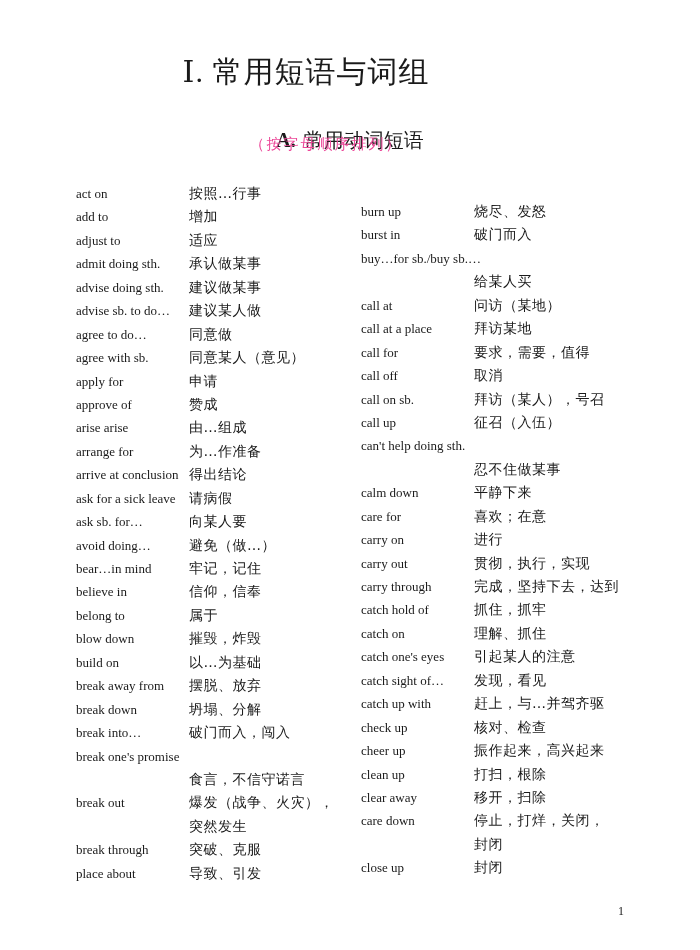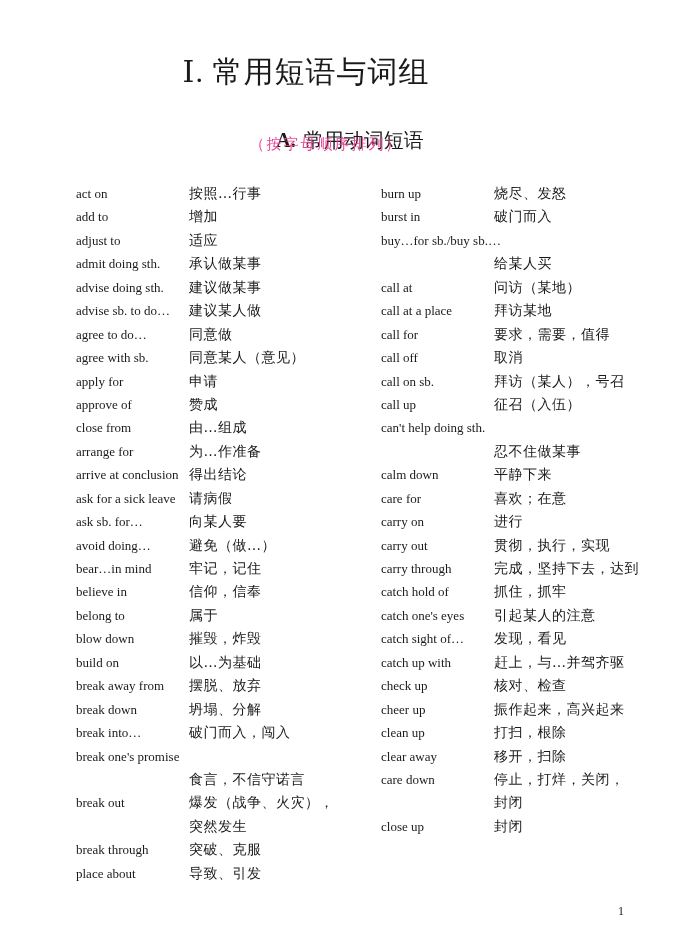--- a/index.html
+++ b/index.html
@@ -7,21 +7,21 @@
          font-family: "Liberation Serif", "DejaVu Serif", serif; color: #1a1a1a; }
   .title { position: absolute; top: 52px; left: 0; width: 612px; text-align: center;
            font-size: 30px; letter-spacing: 1px; }
   .subtitle { position: absolute; top: 107px; left: 0; width: 700px; text-align: center;
               font-size: 20px; margin-top: 20px; }
   .subtitle .letter { font-weight: bold; margin-right: 8px; }
   .note { position: absolute; top: 135px; left: 0; width: 652px; text-align: center;
           font-size: 15px; letter-spacing: 2px; color: #ec4899; }
   .col { position: absolute; top: 182px; text-align: center; }
   .col.left { left: 76px; width: 280px; }
-  .col.right { left: 381px; width: 300px; }
+  .col.right { left: 361px; width: 300px; margin-top: 18px; }
   .row { height: 23.45px; line-height: 23.45px; font-size: 13px; position: relative; white-space: nowrap; }
   .row .en { position: absolute; left: 0; }
   .row .zh { position: absolute; left: 113px; font-family: "DejaVu Sans", sans-serif; font-size: 14px; letter-spacing: 0.5px; }
   .page-number { position: absolute; left: 618px; top: 904px; font-size: 12px; }
 </style>
 </head>
 <body>
 
 <div class="title">Ⅰ. 常用短语与词组</div>
 <div class="subtitle">
@@ -64,21 +64,21 @@
     </div>
     <div class="row">
       <span class="en">apply for</span>
       <span class="zh">申请</span>
     </div>
     <div class="row">
       <span class="en">approve of</span>
       <span class="zh">赞成</span>
     </div>
     <div class="row">
-      <span class="en">close from</span>
+      <span class="en">arise arise</span>
       <span class="zh">由…组成</span>
     </div>
     <div class="row">
       <span class="en">arrange for</span>
       <span class="zh">为…作准备</span>
     </div>
     <div class="row">
       <span class="en">arrive at conclusion</span>
       <span class="zh">得出结论</span>
     </div>
@@ -218,20 +218,24 @@
     </div>
     <div class="row">
       <span class="en">carry through</span>
       <span class="zh">完成，坚持下去，达到</span>
     </div>
     <div class="row">
       <span class="en">catch hold of</span>
       <span class="zh">抓住，抓牢</span>
     </div>
     <div class="row">
+      <span class="en">catch on</span>
+      <span class="zh">理解、抓住</span>
+    </div>
+    <div class="row">
       <span class="en">catch one's eyes</span>
       <span class="zh">引起某人的注意</span>
     </div>
     <div class="row">
       <span class="en">catch sight of…</span>
       <span class="zh">发现，看见</span>
     </div>
     <div class="row">
       <span class="en">catch up with</span>
       <span class="zh">赶上，与…并驾齐驱</span>

